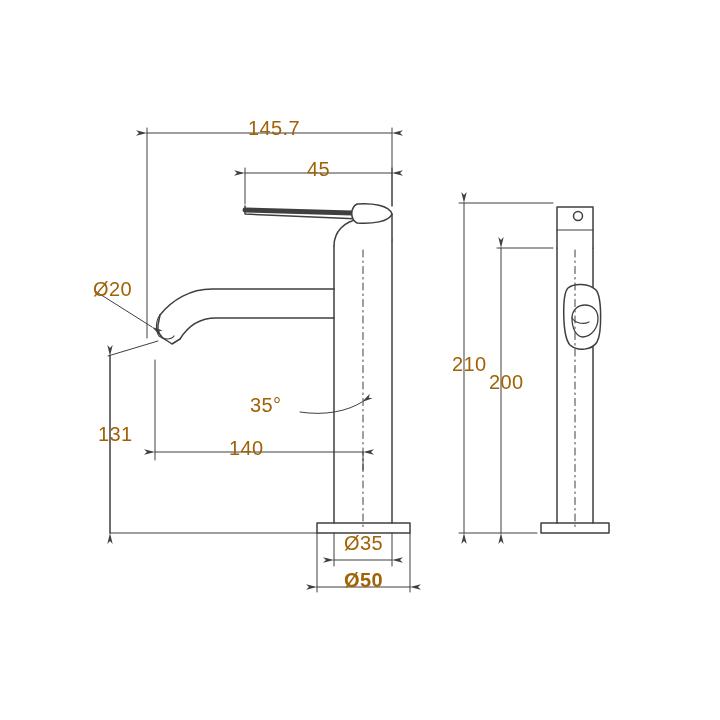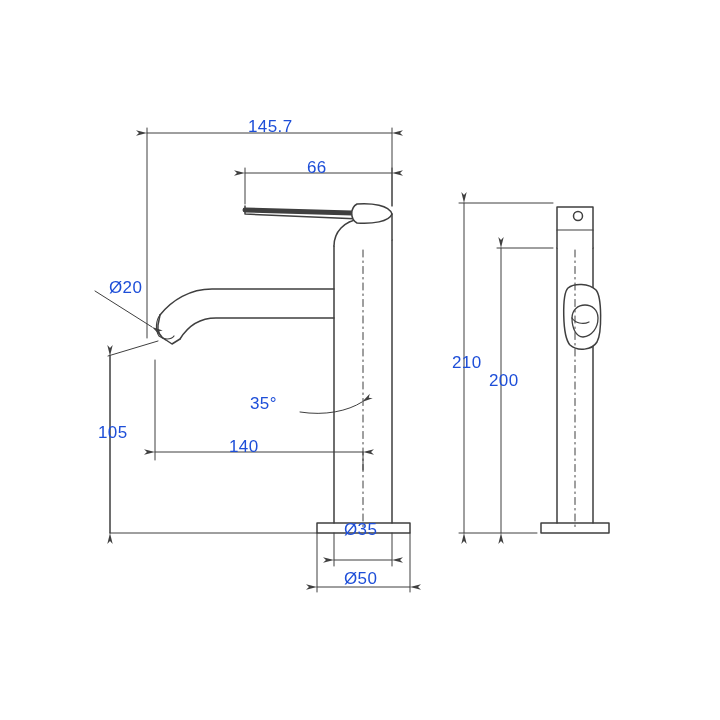--- a/index.html
+++ b/index.html
@@ -22,22 +22,22 @@
   #drawing {
     position: absolute;
     left: 0;
     top: 0;
     width: 720px;
     height: 720px;
   }
   .dim-label {
     position: absolute;
     font-family: "Liberation Sans", sans-serif;
-    font-size: 17px;
-    color: #1d4ed8;
+    font-size: 20px;
+    color: #a16207;
     white-space: nowrap;
     letter-spacing: 0.4px;
   }
 </style>
 </head>
 <body>
 
 <div id="stage">
 
   <svg id="drawing" viewBox="0 0 720 720">
@@ -135,23 +135,23 @@
         <path d="M317,587 L410,587" marker-start="url(#arrowStart)" marker-end="url(#arrowEnd)"></path>
 
         <path d="M464,203 L464,533" marker-start="url(#arrowStart)" marker-end="url(#arrowEnd)"></path>
 
         <path d="M501,248 L501,533" marker-start="url(#arrowStart)" marker-end="url(#arrowEnd)"></path>
       </g>
     </g>
   </svg>
 
   <div class="dim-label" style="left:248px; top:117px;">145.7</div>
-  <div class="dim-label" style="left:307px; top:158px;">66</div>
-  <div class="dim-label" style="left:109px; top:278px;text-align:right;">Ø20</div>
-  <div class="dim-label" style="left:98px; top:423px;">105</div>
+  <div class="dim-label" style="left:307px; top:158px;">45</div>
+  <div class="dim-label" style="left:93px; top:278px;text-align:right;">Ø20</div>
+  <div class="dim-label" style="left:98px; top:423px;">131</div>
   <div class="dim-label" style="left:229px; top:437px;">140</div>
   <div class="dim-label" style="left:250px; top:394px;">35°</div>
-  <div class="dim-label" style="left:344px; top:520px;text-align:right;">Ø35</div>
-  <div class="dim-label" style="left:344px; top:569px;">Ø50</div>
+  <div class="dim-label" style="left:344px; top:532px;text-align:right;">Ø35</div>
+  <div class="dim-label" style="left:344px; top:569px;font-weight:bold;">Ø50</div>
   <div class="dim-label" style="left:452px; top:353px;">210</div>
   <div class="dim-label" style="left:489px; top:371px;">200</div>
 
 </div>
 
 </body></html>

